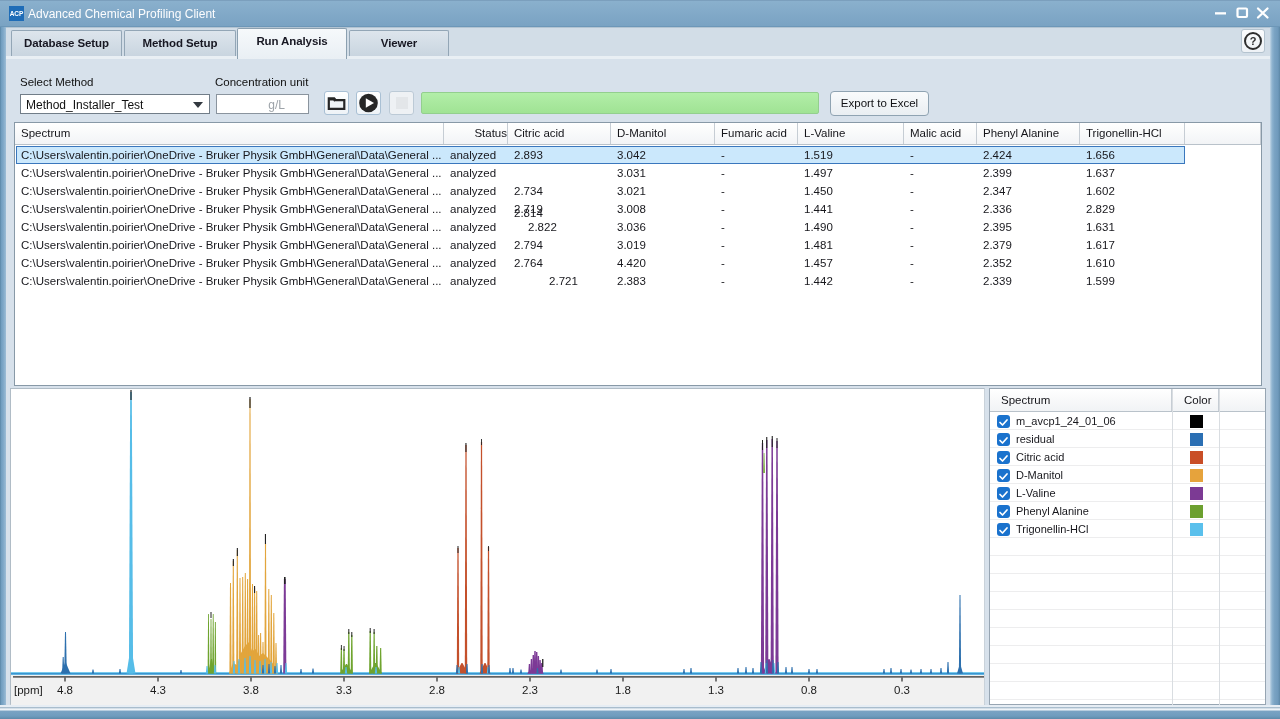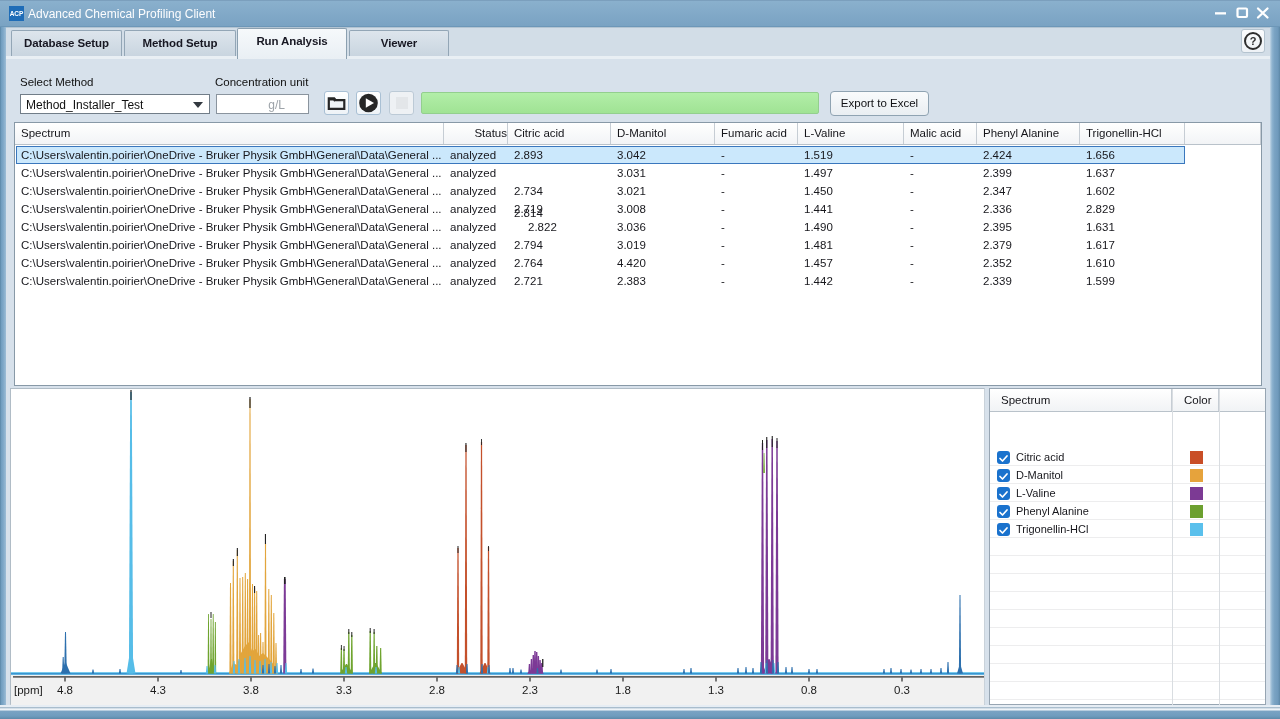--- a/index.html
+++ b/index.html
@@ -196,21 +196,21 @@
       <div class="cell" style="left:602px; width:100px;">4.420</div>
       <div class="cell" style="left:706px; width:79px;">-</div>
       <div class="cell" style="left:789px; width:102px;">1.457</div>
       <div class="cell" style="left:895px; width:69px;">-</div>
       <div class="cell" style="left:968px; width:99px;">2.352</div>
       <div class="cell" style="left:1071px; width:101px;">1.610</div>
     </div>
 <div class="row" style="top:149px;">
       <div class="cell" style="left:6px; width:422px;">C:\Users\valentin.poirier\OneDrive - Bruker Physik GmbH\General\Data\General ...</div>
       <div class="cell" style="left:435px; width:60px;">analyzed</div>
-      <div class="cell" style="left:499px; width:99px;">2.721</div>
+      <div class="cell" style="left:499px; width:99px;text-align:center;">2.721</div>
       <div class="cell" style="left:602px; width:100px;">2.383</div>
       <div class="cell" style="left:706px; width:79px;">-</div>
       <div class="cell" style="left:789px; width:102px;">1.442</div>
       <div class="cell" style="left:895px; width:69px;">-</div>
       <div class="cell" style="left:968px; width:99px;">2.339</div>
       <div class="cell" style="left:1071px; width:101px;">1.599</div>
     </div>
 </div>
 
 <div class="abs" id="plot">
@@ -387,20 +387,34 @@
 <text x="891" y="305" font-size="11.5" fill="#1b1b1b" text-anchor="middle" font-family="Liberation Sans">0.3</text>
 <text x="3" y="305" font-size="11.5" fill="#1b1b1b" font-family="Liberation Sans">[ppm]</text>
 </svg>
 </div>
 
 <div class="abs" id="legend">
  <div class="lhead" style="left:0; width:182px;">Spectrum</div>
  <div class="lhead" style="left:183px; width:46px;">Color</div>
  <div class="lhead" style="left:230px; width:45px; border-right:none;"></div>
  <div style="position:absolute; left:0; top:22px; width:275px; height:1px; background:#b9c2ca;"></div>
+<div class="lrow" style="top:23px;">
+      <div class="cb"><svg width="13" height="13" viewBox="0 0 13 13">
+          <path d="M3 6.5 L5.5 9 L10 4" stroke="#fff" stroke-width="1.7" fill="none" stroke-linecap="round" stroke-linejoin="round"></path>
+        </svg></div>
+      <div class="lname">m_avcp1_24_01_06</div>
+      <div class="sw" style="background:#000000;"></div>
+    </div>
+<div class="lrow" style="top:41px;">
+      <div class="cb"><svg width="13" height="13" viewBox="0 0 13 13">
+          <path d="M3 6.5 L5.5 9 L10 4" stroke="#fff" stroke-width="1.7" fill="none" stroke-linecap="round" stroke-linejoin="round"></path>
+        </svg></div>
+      <div class="lname">residual</div>
+      <div class="sw" style="background:#2b6fb3;"></div>
+    </div>
 <div class="lrow" style="top:59px;">
       <div class="cb"><svg width="13" height="13" viewBox="0 0 13 13">
           <path d="M3 6.5 L5.5 9 L10 4" stroke="#fff" stroke-width="1.7" fill="none" stroke-linecap="round" stroke-linejoin="round"></path>
         </svg></div>
       <div class="lname">Citric acid</div>
       <div class="sw" style="background:#c94e26;"></div>
     </div>
 <div class="lrow" style="top:77px;">
       <div class="cb"><svg width="13" height="13" viewBox="0 0 13 13">
           <path d="M3 6.5 L5.5 9 L10 4" stroke="#fff" stroke-width="1.7" fill="none" stroke-linecap="round" stroke-linejoin="round"></path>

